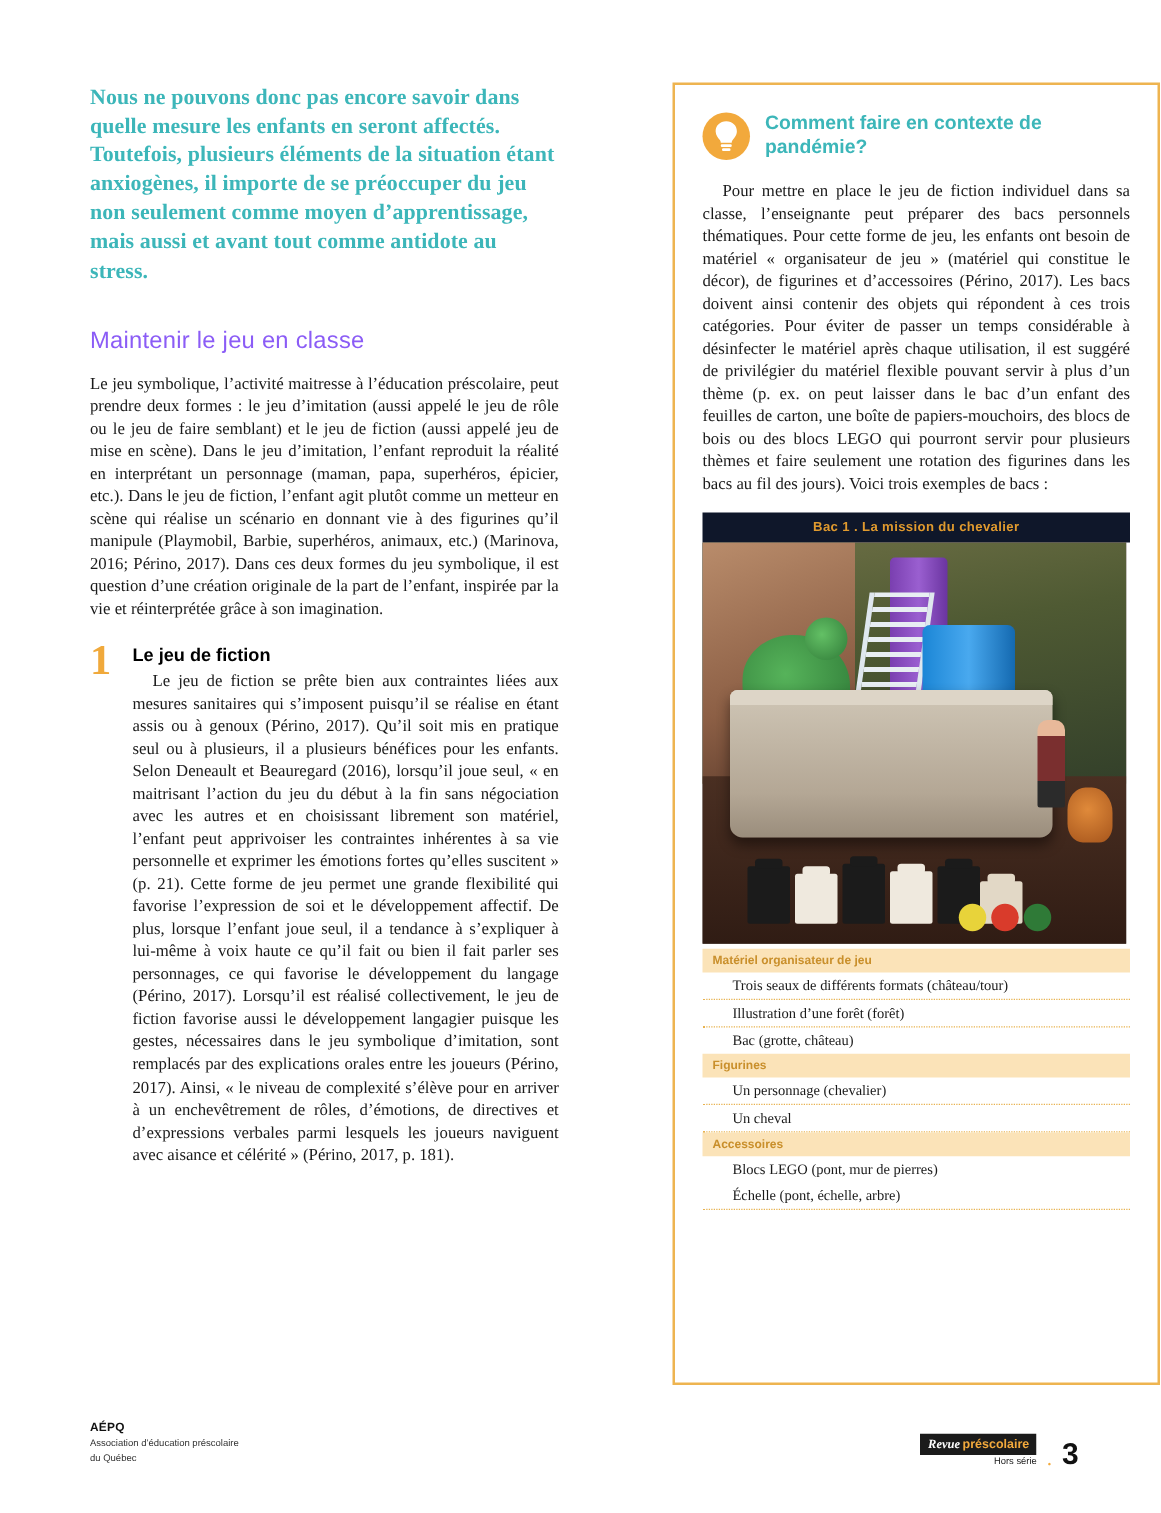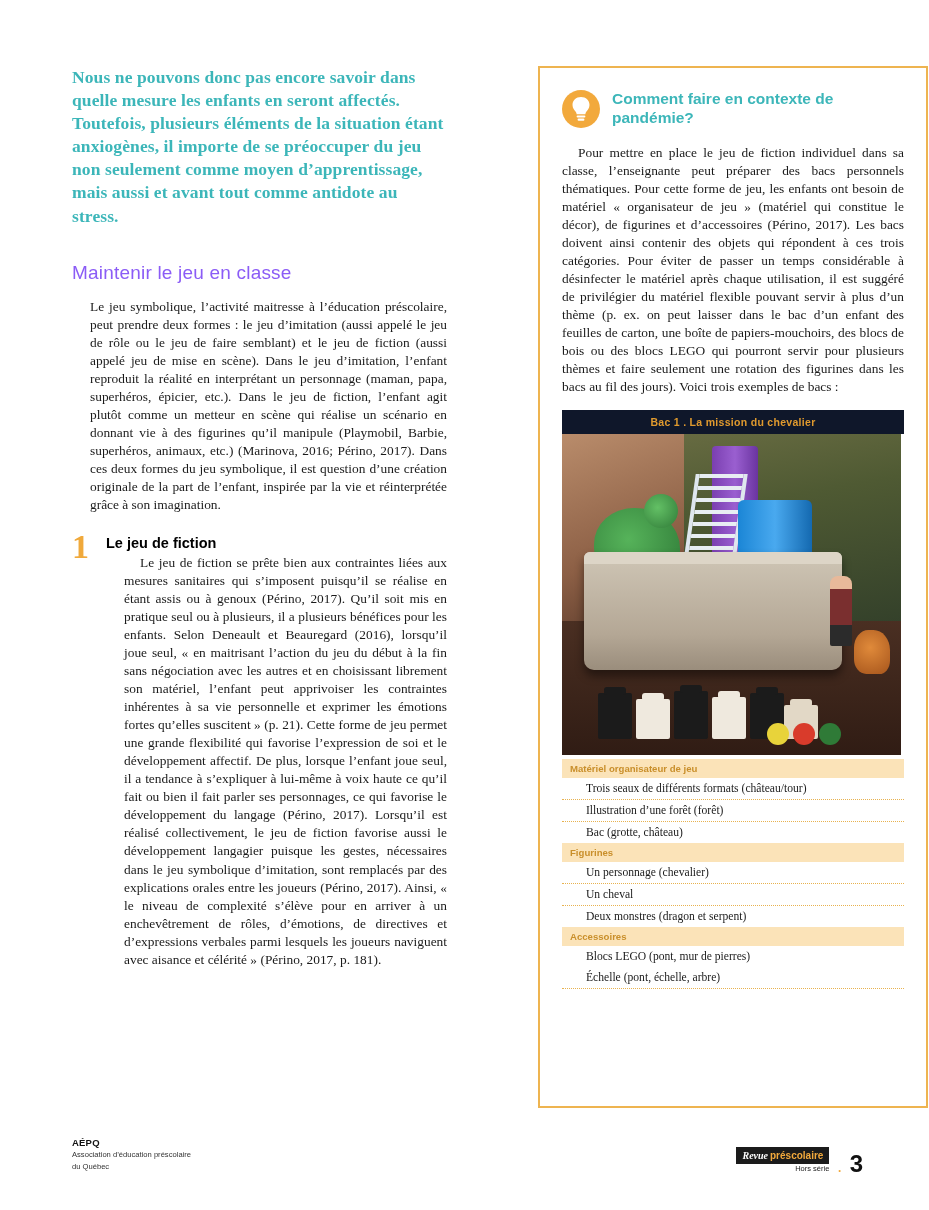--- a/index.html
+++ b/index.html
@@ -41,21 +41,21 @@
     font-size: 19px;
     color: #8b5cf6;
     font-weight: normal;
     margin: 0 0 14px 0;
     letter-spacing: 0.2px;
   }
   p.body {
     font-size: 13.4px;
     line-height: 1.345;
     text-align: justify;
-    margin: 0 0 12px 18px;
+    margin: 0 0 12px 0;
     hyphens: auto;
   }
   p.body.indent { text-indent: 16px; }
 
   .subsec {
     margin-top: 22px;
     position: relative;
   }
   .subsec-head {
     font-family: "Liberation Sans", sans-serif;
@@ -367,21 +367,20 @@
       <div class="mat">
 
         <div class="mat-cat">Matériel organisateur de jeu</div>
         <div class="mat-row">Trois seaux de différents formats (château/tour)</div>
         <div class="mat-row">Illustration d’une forêt (forêt)</div>
         <div class="mat-row last">Bac (grotte, château)</div>
 
         <div class="mat-cat">Figurines</div>
         <div class="mat-row">Un personnage (chevalier)</div>
         <div class="mat-row">Un cheval</div>
-        <div class="mat-row last">Deux monstres (dragon et serpent)</div>
 
         <div class="mat-cat">Accessoires</div>
         <div class="mat-row last">Blocs LEGO (pont, mur de pierres)</div>
         <div class="mat-row">Échelle (pont, échelle, arbre)</div>
       </div>
 
     </div>
   </div>
 
   <div class="footer-left">

